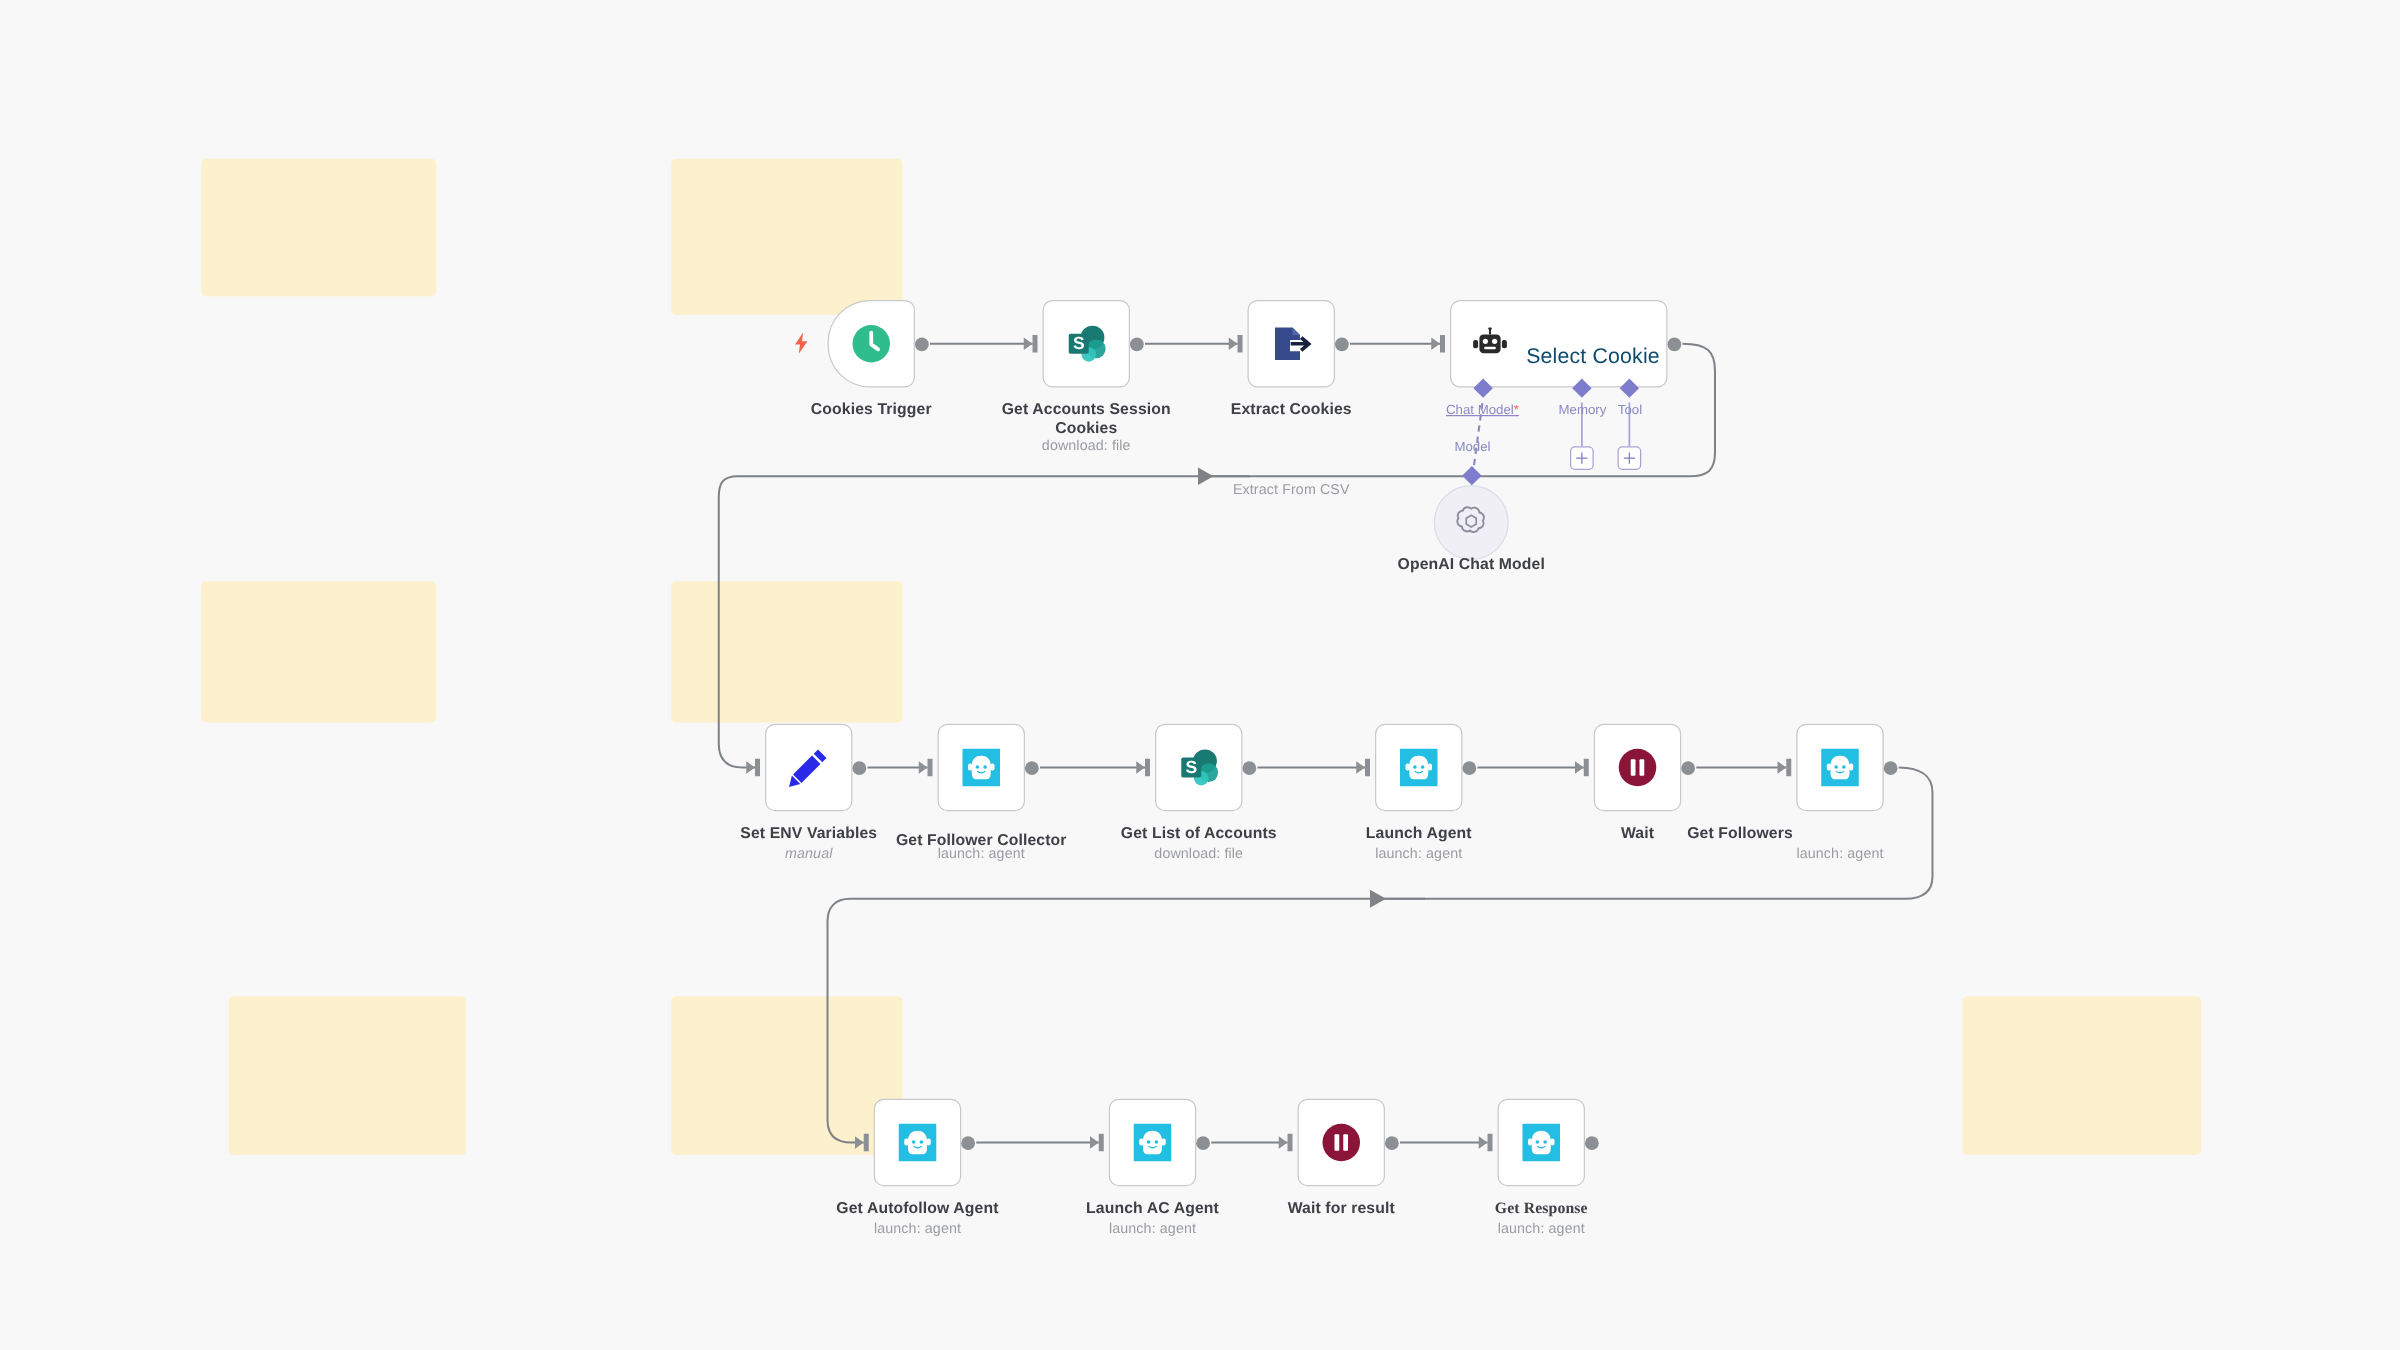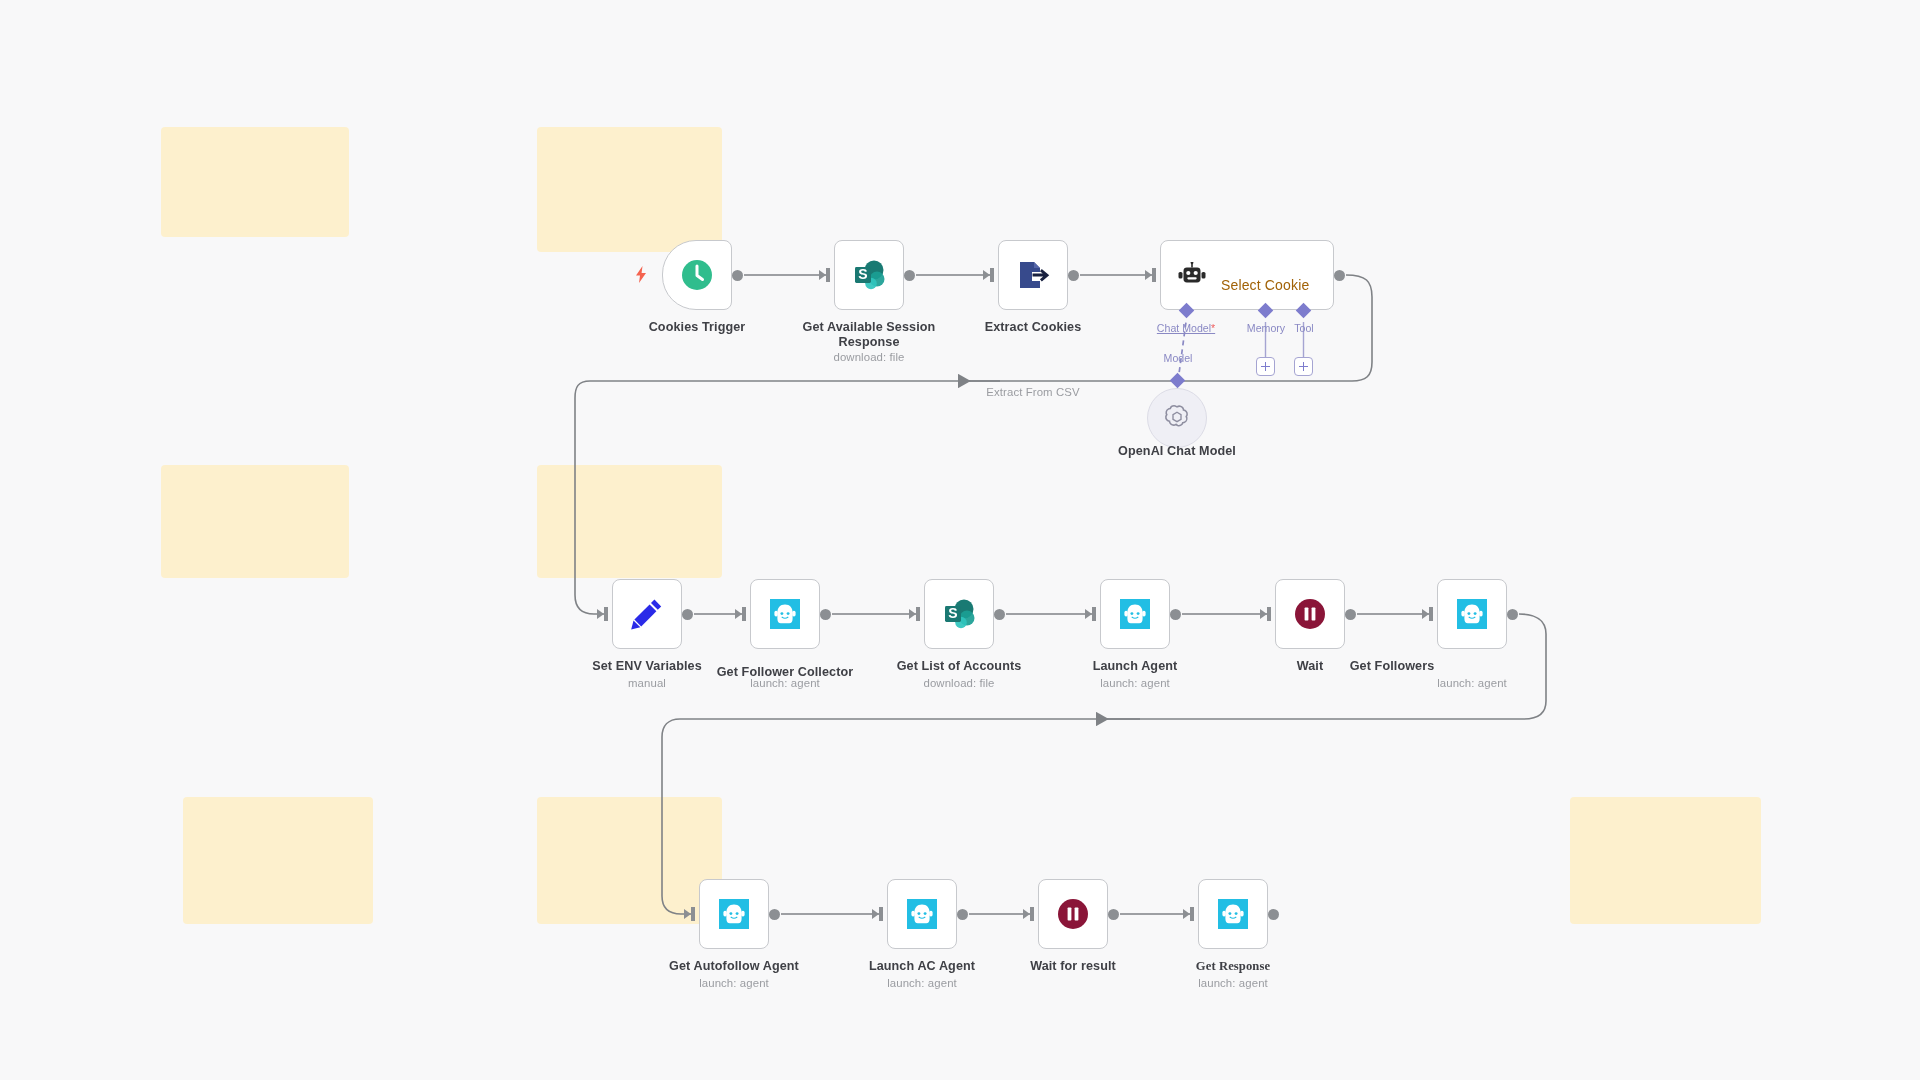--- a/index.html
+++ b/index.html
@@ -71,22 +71,22 @@
   }
   .node-sub {
     position: absolute;
     text-align: center;
     font-size: 11.4px;
     color: #9a9ca1;
     line-height: 14px;
     letter-spacing: 0.1px;
   }
   .agent-label {
-    font-size: 14px;
-    color: #a16207;
+    font-size: 17px;
+    color: #0c4a6e;
     font-weight: normal;
     letter-spacing: 0.15px;
     margin-top: 20px;
   }
   
   .port-out {
     position: absolute;
     width: 11px; height: 11px;
     border-radius: 50%;
     background: #8c8f93;
@@ -245,21 +245,21 @@
         <svg class="ic" width="38" height="38" viewBox="0 0 38 38">
           <circle cx="24" cy="14" r="9.5" fill="#197a73"></circle>
           <circle cx="27" cy="23" r="7.5" fill="#1a9e94" opacity="0.92"></circle>
           <circle cx="21" cy="27.5" r="5.8" fill="#2fc4bd" opacity="0.92"></circle>
           <rect x="5" y="11" width="16" height="16" rx="1.4" fill="#1a7872"></rect>
           <text x="13" y="23.4" font-family="Liberation Sans, sans-serif" font-size="14" font-weight="bold" fill="#ffffff" text-anchor="middle">S</text>
         </svg>
       </span>
     </div>
     <div class="port-out" style="left:904px;top:269.5px;"></div>
-    <div class="node-title" style="left:791px;top:320px;width:156px;">Get Available Session Response</div>
+    <div class="node-title" style="left:791px;top:320px;width:156px;">Get Accounts Session Cookies</div>
     <div class="node-sub" style="left:791px;top:350px;width:156px;">download: file</div>
   </div>
 
   <div class="node">
     <div class="port-in" style="left:983px;top:275px;"></div>
     <div class="node-box" style="left:998px;top:240px;width:70px;height:70px;">
       <span>
         <svg class="ic" width="36" height="36" viewBox="0 0 36 36">
           <path d="M5 5 h14 l6 6 v4 h-8 v9 h8 v7 H5 Z" fill="#374a8c"></path>
           <path d="M19 5 v6 h6 Z" fill="#5566a8"></path>
@@ -324,21 +324,21 @@
       <span>
         <svg class="ic" width="36" height="36" viewBox="0 0 36 36">
           <path d="M25.4 3.6 l6.8 6.8 -3.4 3.4 -6.8 -6.8 Z" fill="#2a2ae8"></path>
           <path d="M20.6 8.4 l6.8 6.8 -15.2 15.2 -6.8 -6.8 Z" fill="#2a2ae8"></path>
           <path d="M4.5 24.4 l6.8 6.8 -9.1 2.3 Z" fill="#2a2ae8"></path>
         </svg>
       </span>
     </div>
     <div class="port-out" style="left:682px;top:608.5px;"></div>
     <div class="node-title" style="left:567px;top:659px;width:160px;">Set ENV Variables</div>
-    <div class="node-sub" style="left:567px;top:676px;width:160px;">manual</div>
+    <div class="node-sub" style="left:567px;top:676px;width:160px;font-style:italic;">manual</div>
   </div>
 
   <div class="node">
     <div class="port-in" style="left:735px;top:614px;"></div>
     <div class="node-box" style="left:750px;top:579px;width:70px;height:70px;">
       <span>
         <svg class="ic" width="36" height="36" viewBox="0 0 36 36">
           <rect x="3" y="3" width="30" height="30" fill="#22bee4"></rect>
           <path d="M18 8.5 c5 0 7.6 3.4 7.6 8 v6.2 c0 3-1.4 4.6-3.4 4.6 h-8.4 c-2 0-3.4-1.6-3.4-4.6 V16.5 c0-4.6 2.6-8 7.6-8 Z" fill="#ffffff"></path>
           <rect x="7.4" y="14.8" width="3.4" height="5.6" rx="1.6" fill="#ffffff"></rect>

